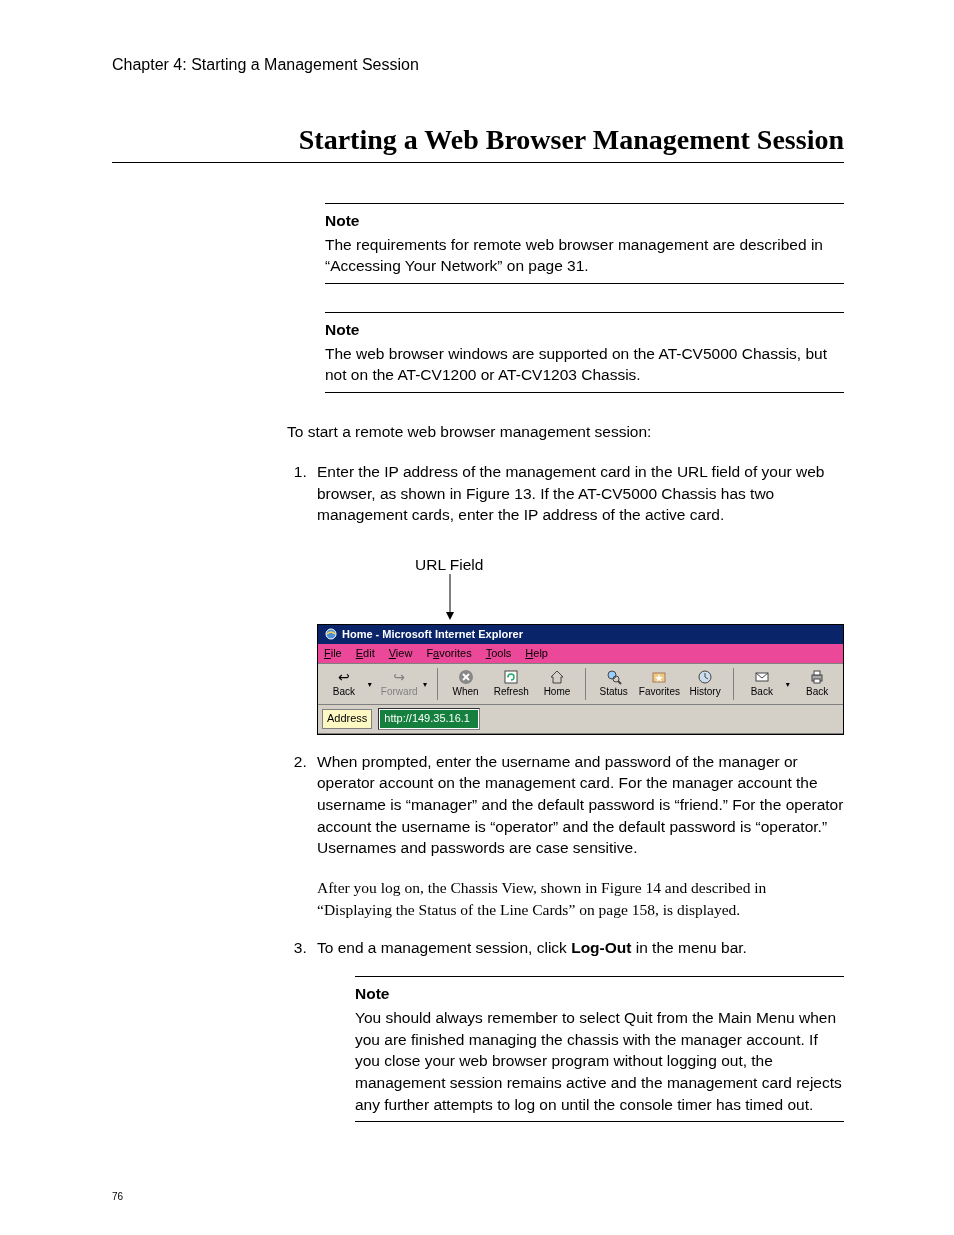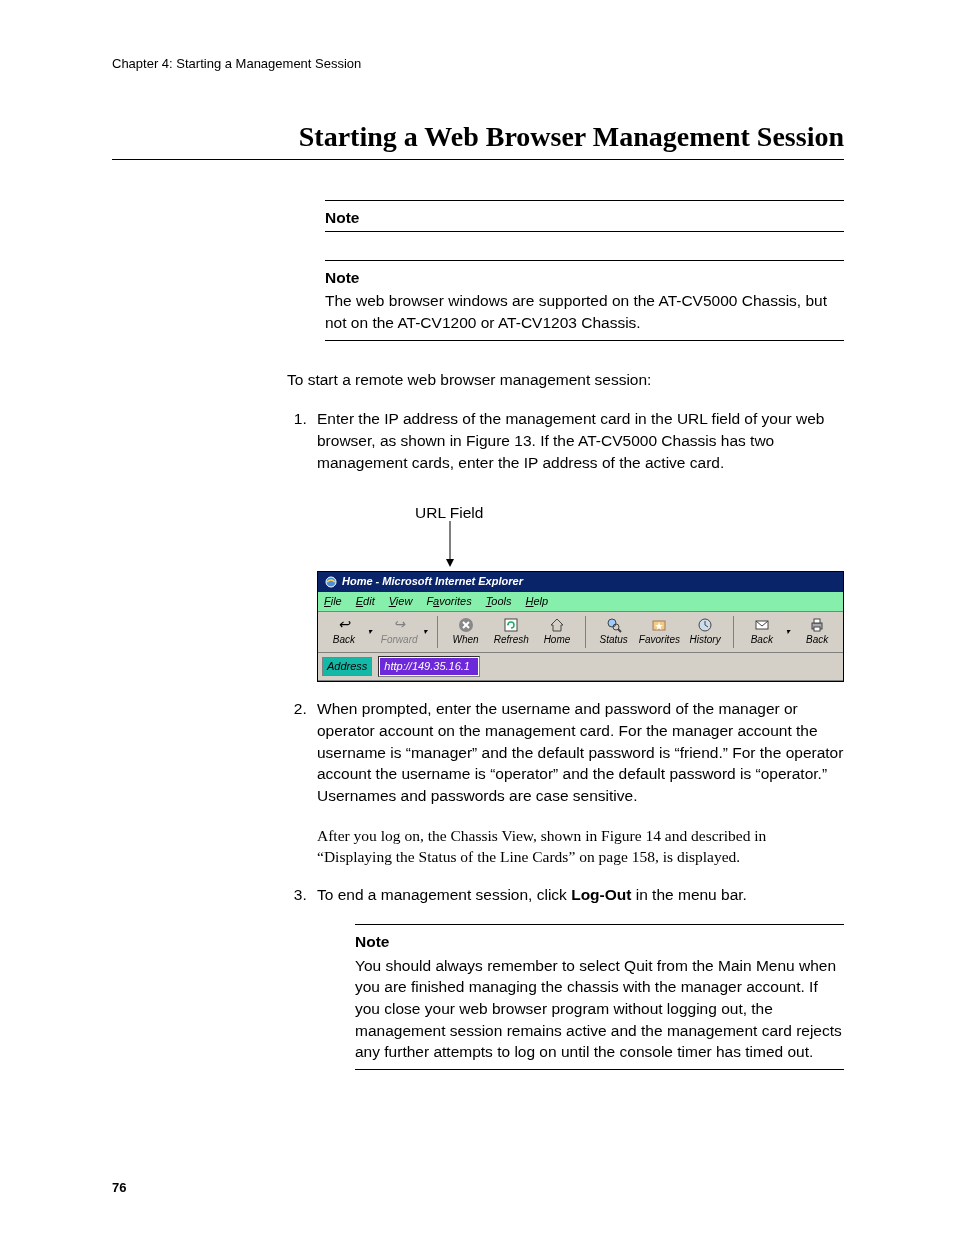--- a/index.html
+++ b/index.html
@@ -10,21 +10,21 @@
     color: #000;
   }
   .page {
     width: 954px;
     height: 1235px;
     position: relative;
     box-sizing: border-box;
     padding: 56px 110px 40px 112px;
   }
   .running-head {
-    font-size: 13px;
+    font-size: 16px;
     font-family: Arial, Helvetica, sans-serif;
     margin-bottom: 50px;
   }
   .section-title {
     font-family: "Times New Roman", Times, serif;
     font-size: 28px;
     font-weight: bold;
     margin: 0;
     text-align: right;
   }
@@ -84,40 +84,39 @@
     top: -4px;
   }
 
   
   .ie-window {
     border: 1px solid #000;
     background: #d4d0c8;
     margin: 4px 0 0 0;
     font-family: Tahoma, Arial, sans-serif;
     font-size: 11px;
-    font-style: italic;
   }
   .ie-titlebar {
     background: #0a246a;
     color: #fff;
     font-weight: bold;
     padding: 2px 6px;
     font-size: 11px;
     display: flex;
     align-items: center;
     gap: 4px;
   }
   .ie-titlebar .ie-logo {
     width: 14px; height: 12px;
     display: inline-flex;
     align-items: center;
     justify-content: center;
   }
   .ie-menubar {
-    background: #86efac;
+    background: #ec4899;
     padding: 2px 6px;
     border-bottom: 1px solid #808080;
     display: flex;
     gap: 14px;
   }
   .ie-menubar span u { text-decoration: underline; }
   .ie-toolbar {
     background: #d4d0c8;
     border-bottom: 1px solid #808080;
     display: flex;
@@ -154,64 +153,64 @@
   .ie-addressbar {
     display: flex;
     align-items: center;
     padding: 3px 4px;
     gap: 6px;
     border-bottom: 1px solid #808080;
   }
   .addr-label {
     font-size: 11px;
     border: 1px solid #808080;
-    background: #14b8a6;
+    background: #fef9c3;
     padding: 1px 4px;
   }
   .addr-input {
-    background: #6d28d9;
+    background: #15803d;
     color: #fff;
     padding: 1px 4px;
     font-size: 11px;
     min-width: 90px;
     display: inline-block;
   }
   .addr-wrap {
     background: #fff;
     border: 1px inset #808080;
     flex: 0 1 auto;
     padding: 1px;
   }
   .figure-caption {
     text-align: center;
     margin: 26px 0 22px 0;
     padding-left: 20px;
   }
   .pagenum {
     position: absolute;
-    bottom: 40px;
+    bottom: 33px;
     left: 112px;
-    font-size: 13px;
-    font-weight: bold;
+    font-size: 10px;
   }
 </style>
 </head>
 <body>
 
 <div class="page">
   <div class="running-head">Chapter 4: Starting a Management Session</div>
 
   <h1 class="section-title">Starting a Web Browser Management Session</h1>
   <hr class="title-rule">
 
   <div class="content">
 
     <div class="noteblock">
       <hr class="noterule">
       <p class="note-label">Note</p>
+      <p class="note-text">The requirements for remote web browser management are described in “Accessing Your Network” on page 31.</p>
       <hr class="noterule">
     </div>
 
     <div class="noteblock">
       <hr class="noterule">
       <p class="note-label">Note</p>
       <p class="note-text">The web browser windows are supported on the AT-CV5000 Chassis, but not on the AT-CV1200 or AT-CV1203 Chassis.</p>
       <hr class="noterule">
     </div>
 

